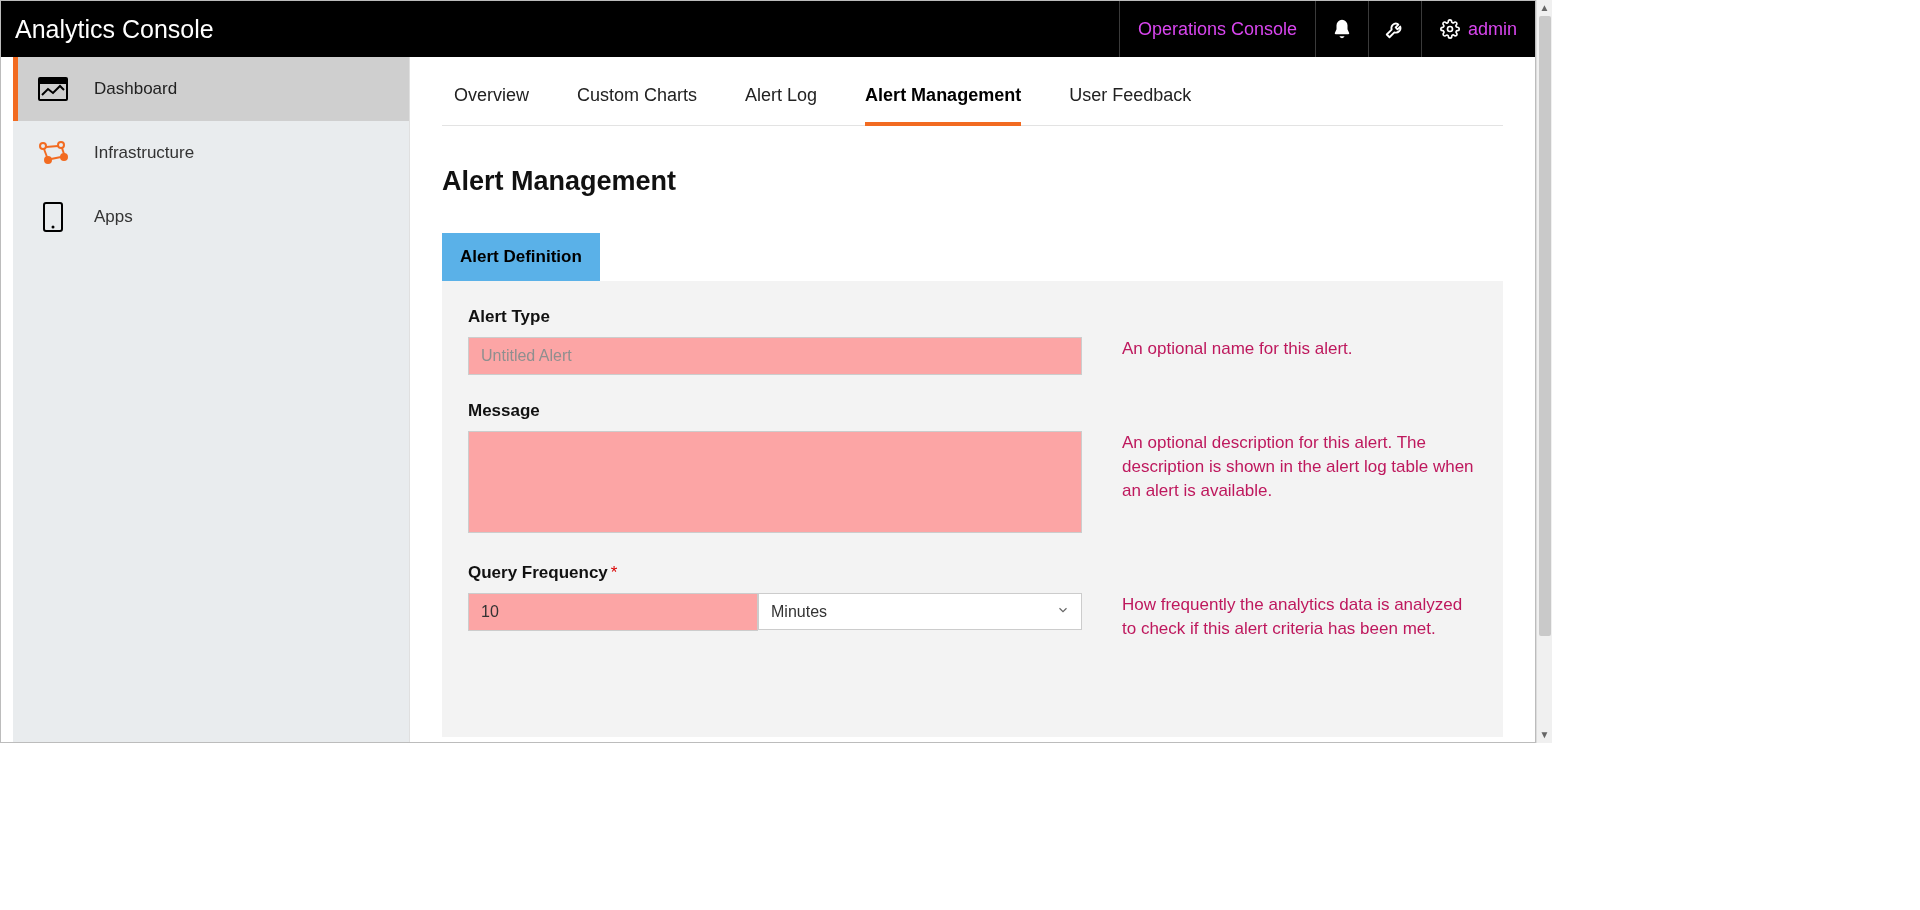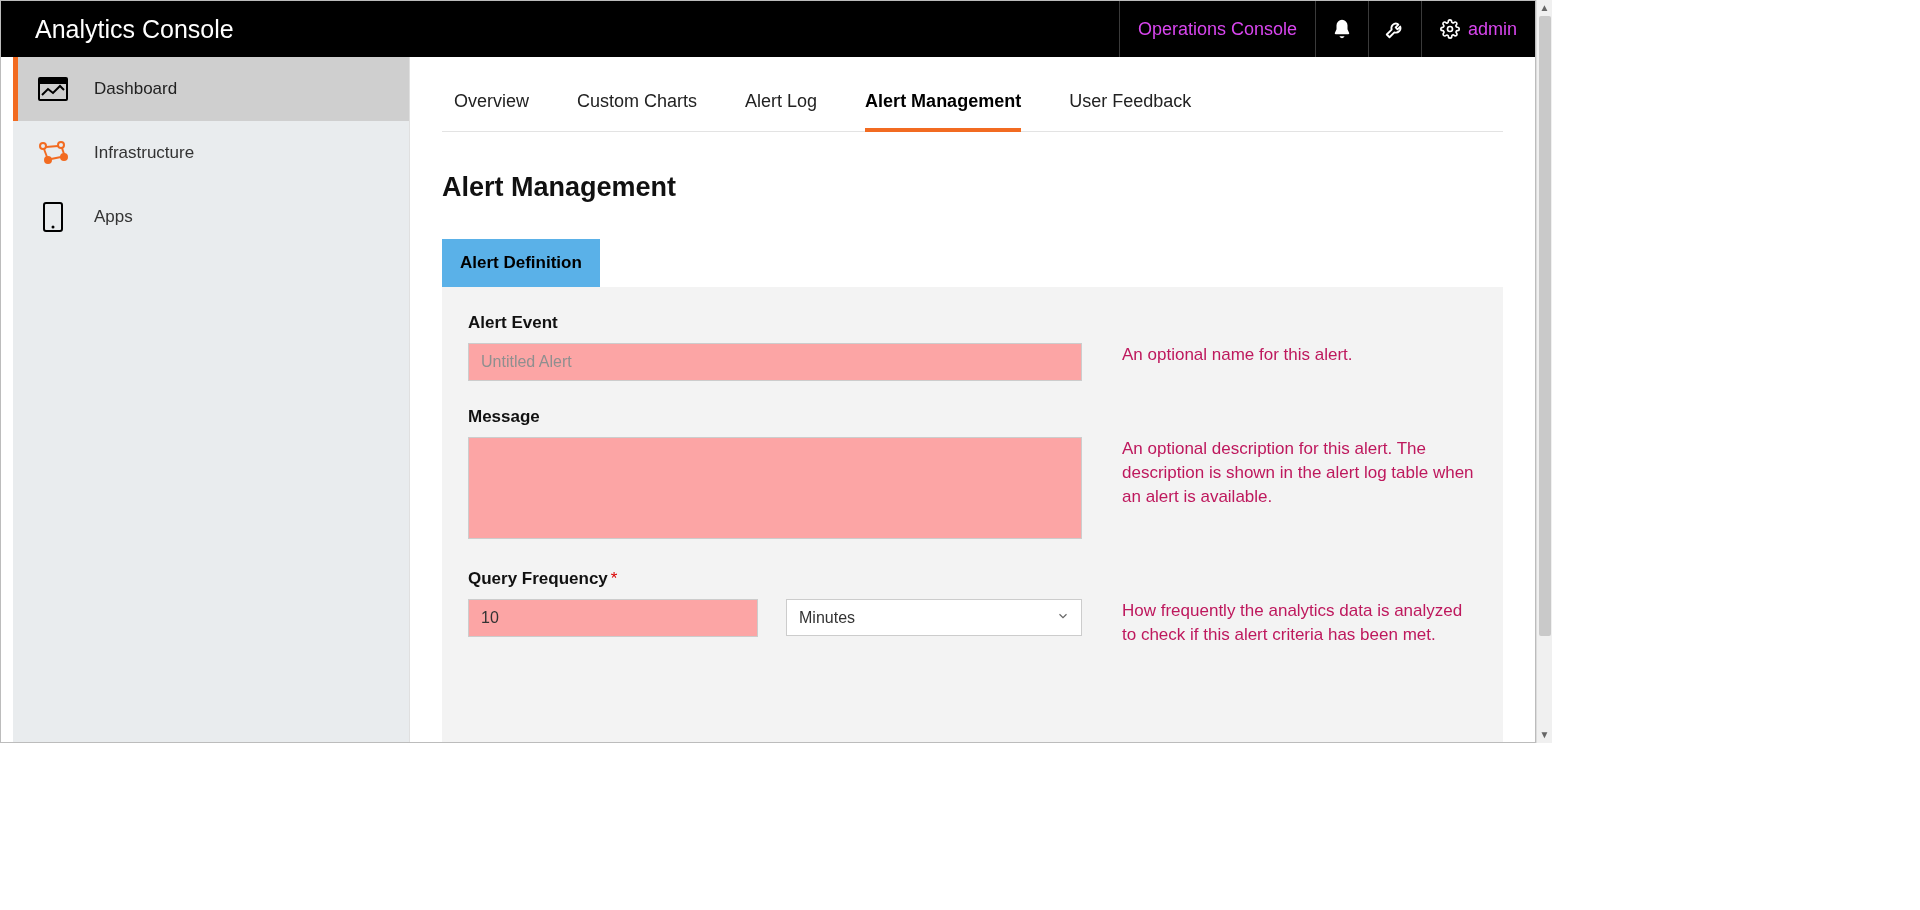--- a/index.html
+++ b/index.html
@@ -57,21 +57,21 @@
     overflow: hidden;
   }
 
   
   .topbar {
     height: 56px;
     background: #000;
     color: #fff;
     display: flex;
     align-items: center;
-    padding-left: 34px;
+    padding-left: 14px;
   }
   .brand {
     font-size: 25px;
     font-weight: 400;
     letter-spacing: 0;
   }
   .top-spacer { flex: 1; }
   .top-item {
     height: 56px;
     display: flex;
@@ -125,21 +125,21 @@
   .side-item.active {
     background: #cfcfcf;
     border-left-color: #f26b21;
     color: #222;
   }
 
   
   .main {
     flex: 1;
     overflow: auto;
-    padding: 6px 32px 32px 32px;
+    padding: 0 32px 32px 32px;
   }
   .tabs {
     display: flex;
     align-items: flex-end;
     gap: 48px;
     border-bottom: 1px solid #e3e3e3;
     margin-top: 14px;
     margin-bottom: 40px;
     padding-left: 12px;
   }
@@ -198,21 +198,21 @@
     width: 100%;
     background: #fca5a5;
     border: 1px solid #ccc;
     font-size: 16px;
     color: #333;
     padding: 9px 12px;
     font-family: inherit;
   }
   .textarea { height: 102px; resize: none; }
   .text-input::placeholder, .select.placeholder { color: #8f8f8f; }
-  .freq-row { display: flex; gap: 28px; }
+  .freq-row { display: flex; }
   .freq-row .text-input { width: 290px; }
   .select-wrap { position: relative; flex: 1; min-width: 0; }
   .select-wrap.full { width: 100%; }
   .select {
     appearance: none;
     -webkit-appearance: none;
     padding-right: 34px;
     background: #fff;
     cursor: pointer;
   }
@@ -311,21 +311,21 @@
         <h1 class="page-title">Alert Management</h1>
 
         <div class="subtab-row">
           <div class="subtab">Alert Definition</div>
         </div>
 
         <div class="panel">
 
           <div class="field-row">
             <div class="field-left">
-              <div class="field-label">Alert Event</div>
+              <div class="field-label">Alert Type</div>
               <input class="text-input" type="text" placeholder="Untitled Alert" style="">
             </div>
             <div class="field-right">An optional name for this alert.</div>
           </div>
 
           <div class="field-row">
             <div class="field-left">
               <div class="field-label">Message</div>
               <textarea class="textarea" style=""></textarea>
             </div>

